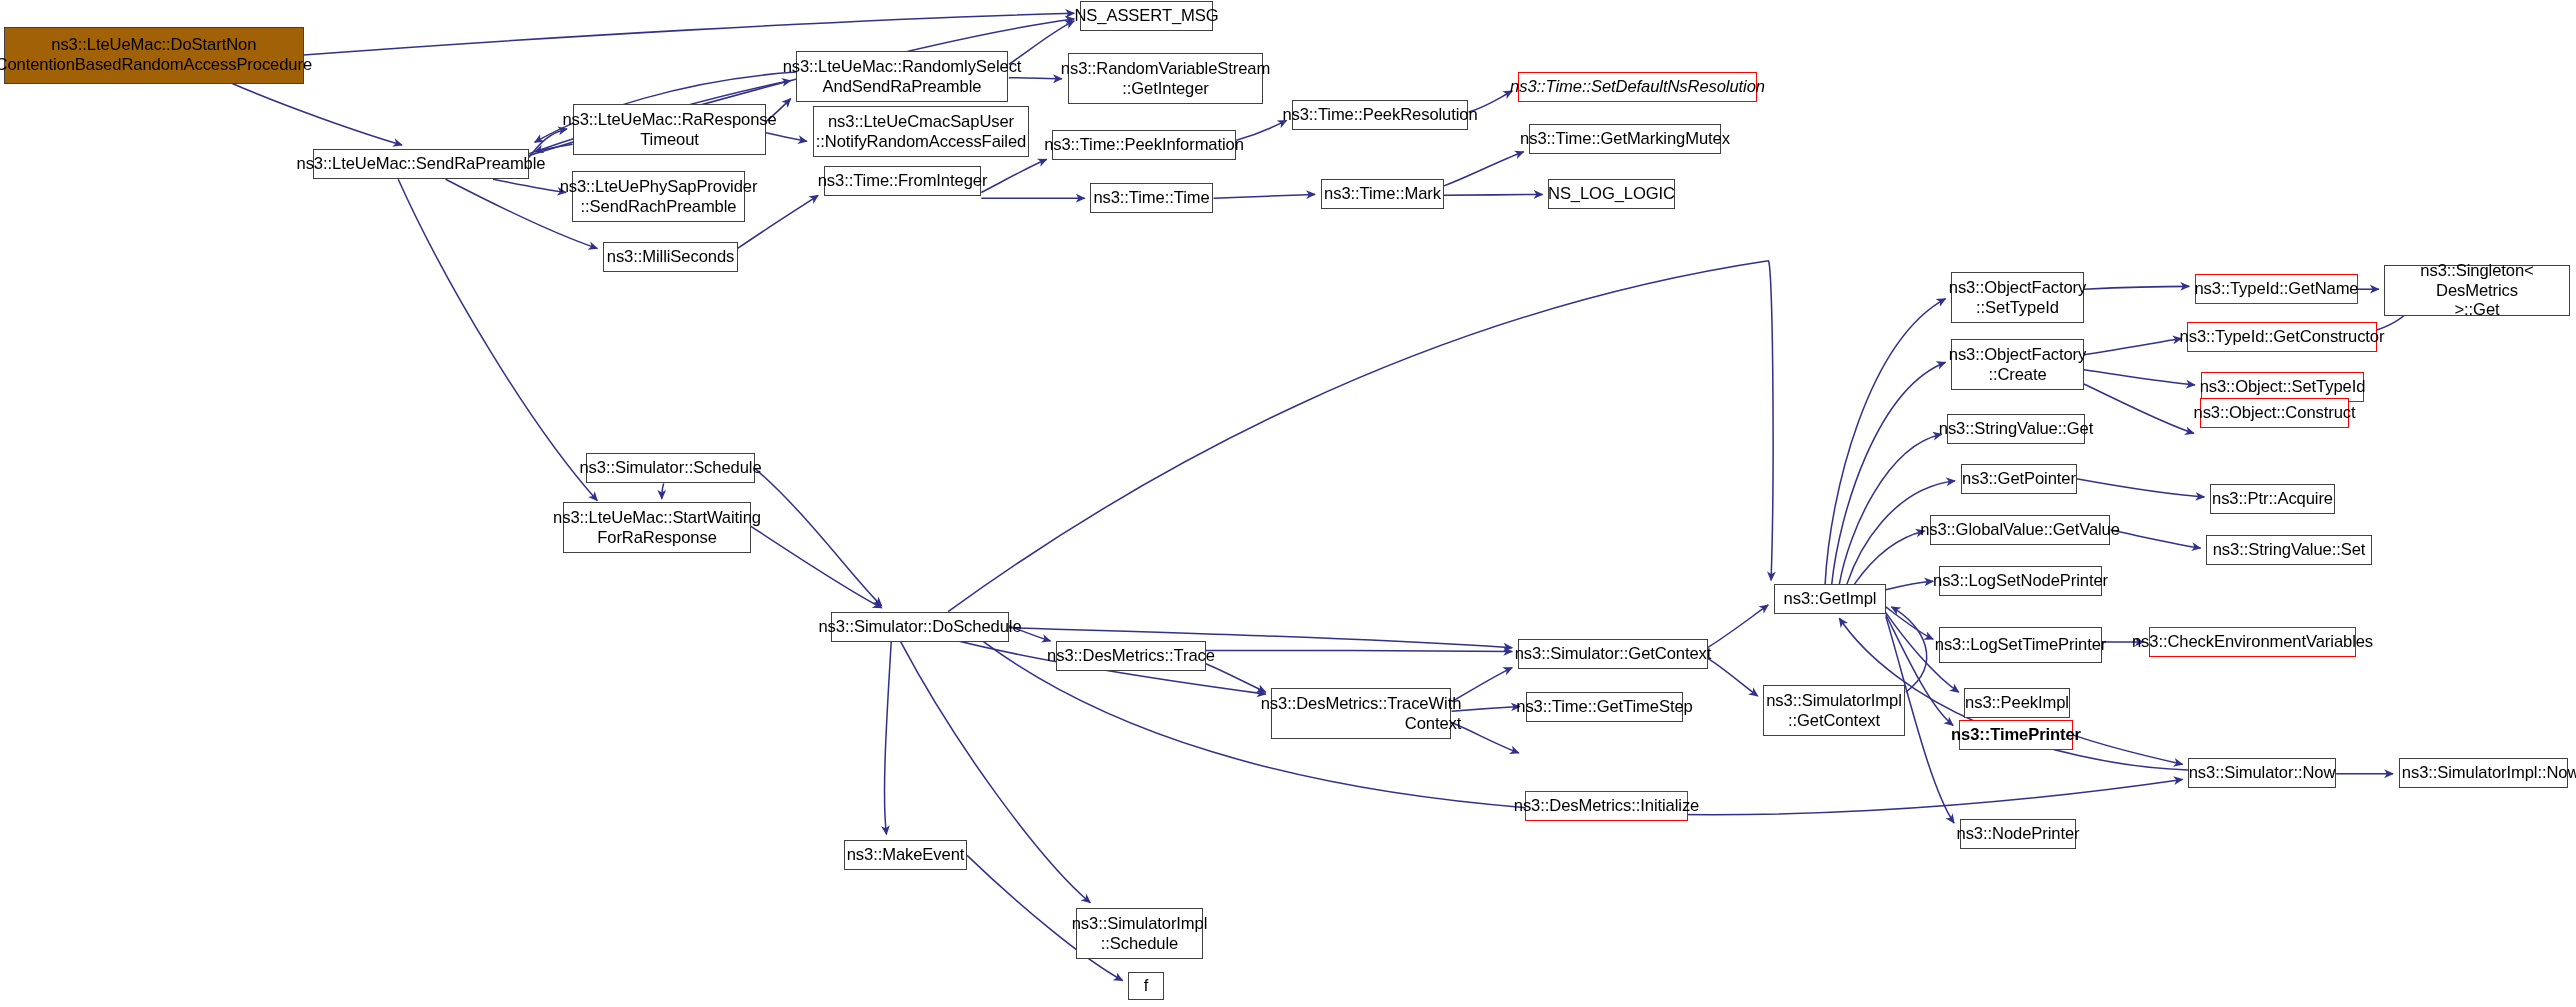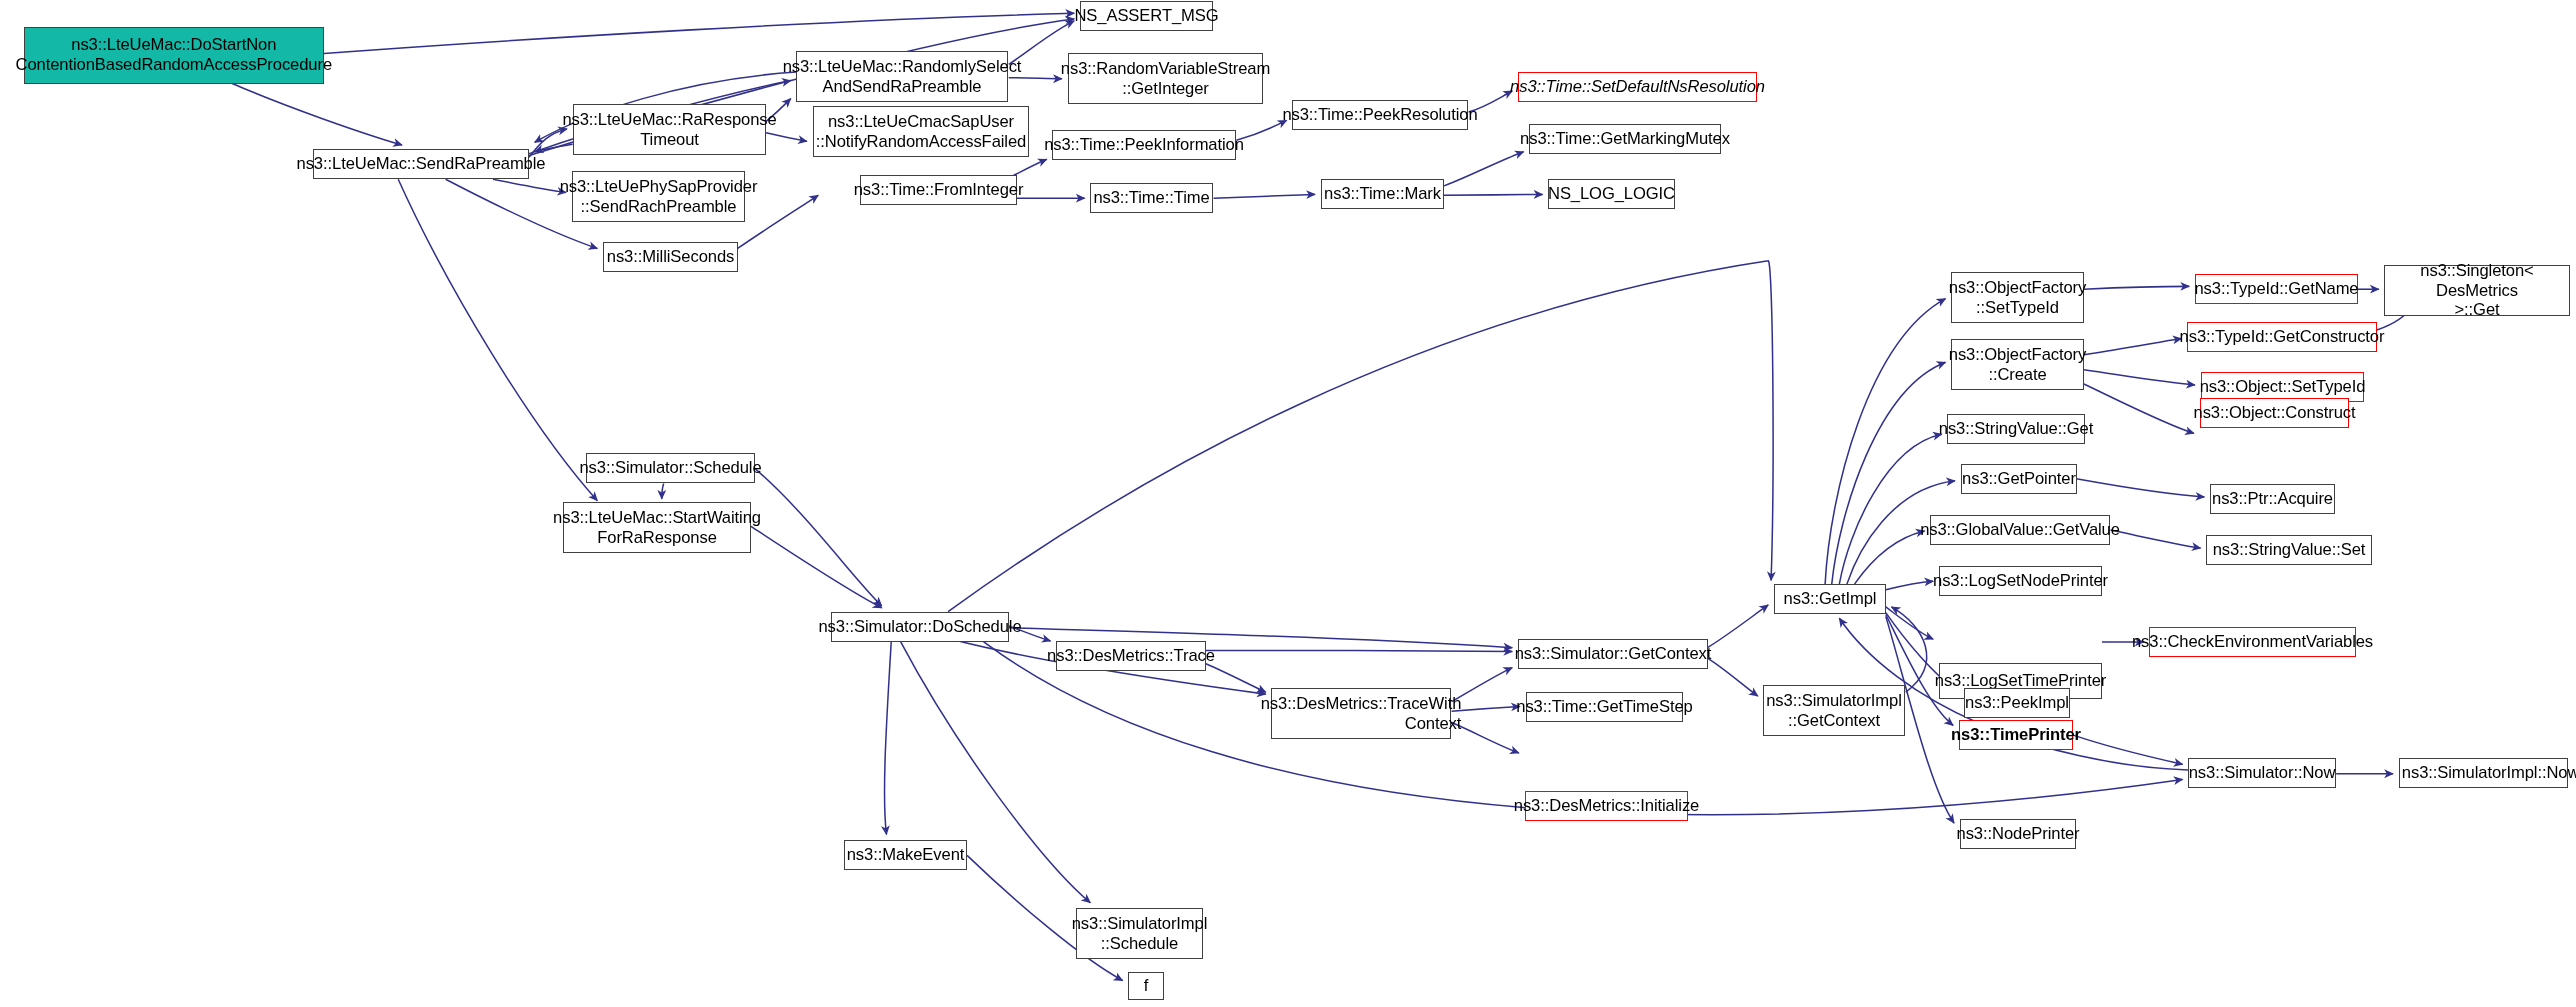--- a/index.html
+++ b/index.html
@@ -30,21 +30,21 @@
     color:#000000;
     font-size:16.6px;
     line-height:1.18;
     letter-spacing:-0.1px;
     padding:1.9px 3.8px;
     white-space:pre-line;
     z-index:5;
     cursor:pointer;
   }
   .node.red{ border-color:#ff0000; }
-  .node.gray{ background:#14b8a6; border-color:#404040;margin-left:20px; }
+  .node.gray{ background:#a16207; border-color:#404040; }
   .node.thick{ border-width:1.9px; }
 </style>
 </head>
 <body>
 
 <div id="canvas">
   <svg id="edges" viewBox="0 0 2717 1063" preserveAspectRatio="none">
     <defs>
       <marker id="arrow" viewBox="0 0 12 12" refX="10" refY="6" markerWidth="7" markerHeight="7" orient="auto-start-reverse">
         <path d="M0,1 L11,6 L0,11 L3,6 z" fill="#31318c"></path>
@@ -127,21 +127,21 @@
       <div class="node red" style="left: 1518px; top: 72px; width: 239px; height: 30px; font-style: italic;">ns3::Time::SetDefaultNsResolution</div>
       <div class="node thick" style="left: 1292px; top: 100px; width: 176px; height: 30px;">ns3::Time::PeekResolution</div>
       <div class="node thick" style="left: 573px; top: 104px; width: 193px; height: 51px;">ns3::LteUeMac::RaResponse
 Timeout</div>
       <div class="node thick" style="left: 813px; top: 106px; width: 216px; height: 51px;">ns3::LteUeCmacSapUser
 ::NotifyRandomAccessFailed</div>
       <div class="node thick" style="left: 1529px; top: 124px; width: 192px; height: 30px;">ns3::Time::GetMarkingMutex</div>
       <div class="node thick" style="left: 1052px; top: 130px; width: 184px; height: 30px;">ns3::Time::PeekInformation</div>
       <div class="node thick" style="left: 572px; top: 171px; width: 173px; height: 51px;">ns3::LteUePhySapProvider
 ::SendRachPreamble</div>
-      <div class="node thick" style="left: 824px; top: 175px; width: 157px; height: 30px; margin-left: 36px;">ns3::Time::FromInteger</div>
+      <div class="node thick" style="left: 824px; top: 166px; width: 157px; height: 30px;">ns3::Time::FromInteger</div>
       <div class="node thick" style="left: 1090px; top: 183px; width: 123px; height: 30px;">ns3::Time::Time</div>
       <div class="node thick" style="left: 1321px; top: 179px; width: 123px; height: 30px;">ns3::Time::Mark</div>
       <div class="node thick" style="left: 1548px; top: 179px; width: 127px; height: 30px;">NS_LOG_LOGIC</div>
       <div class="node thick" style="left: 313px; top: 149px; width: 216px; height: 30px;">ns3::LteUeMac::SendRaPreamble</div>
       <div class="node thick" style="left: 603px; top: 242px; width: 135px; height: 30px;">ns3::MilliSeconds</div>
       <div class="node thick" style="left: 1951px; top: 272px; width: 133px; height: 51px;">ns3::ObjectFactory
 ::SetTypeId</div>
       <div class="node red" style="left: 2195px; top: 274px; width: 163px; height: 30px;">ns3::TypeId::GetName</div>
       <div class="node thick" style="left: 2384px; top: 265px; width: 186px; height: 51px;">ns3::Singleton&lt; DesMetrics
 &gt;::Get</div>
@@ -149,21 +149,21 @@
       <div class="node thick" style="left: 1951px; top: 339px; width: 133px; height: 51px;">ns3::ObjectFactory
 ::Create</div>
       <div class="node red" style="left: 2201px; top: 372px; width: 163px; height: 30px;">ns3::Object::SetTypeId</div>
       <div class="node red" style="left: 2200px; top: 398px; width: 149px; height: 30px;">ns3::Object::Construct</div>
       <div class="node thick" style="left: 1947px; top: 414px; width: 138px; height: 30px;">ns3::StringValue::Get</div>
       <div class="node thick" style="left: 1961px; top: 464px; width: 116px; height: 30px;">ns3::GetPointer</div>
       <div class="node thick" style="left: 2210px; top: 484px; width: 125px; height: 30px;">ns3::Ptr::Acquire</div>
       <div class="node thick" style="left: 1930px; top: 515px; width: 180px; height: 30px;">ns3::GlobalValue::GetValue</div>
       <div class="node thick" style="left: 2206px; top: 535px; width: 166px; height: 30px;">ns3::StringValue::Set</div>
       <div class="node thick" style="left: 1939px; top: 566px; width: 163px; height: 30px;">ns3::LogSetNodePrinter</div>
-      <div class="node thick" style="left: 1939px; top: 627px; width: 163px; height: 36px; margin-top: 36px;">ns3::LogSetTimePrinter</div>
+      <div class="node thick" style="left: 1939px; top: 627px; width: 163px; height: 36px;">ns3::LogSetTimePrinter</div>
       <div class="node red" style="left: 2149px; top: 627px; width: 207px; height: 30px;">ns3::CheckEnvironmentVariables</div>
       <div class="node thick" style="left: 1774px; top: 584px; width: 112px; height: 30px;">ns3::GetImpl</div>
       <div class="node thick" style="left: 1964px; top: 688px; width: 106px; height: 30px;">ns3::PeekImpl</div>
       <div class="node red" style="left: 1959px; top: 720px; width: 114px; height: 30px; font-weight: bold;">ns3::TimePrinter</div>
       <div class="node thick" style="left: 2188px; top: 758px; width: 148px; height: 30px;">ns3::Simulator::Now</div>
       <div class="node thick" style="left: 2399px; top: 758px; width: 169px; height: 30px; padding-left: 18px;">ns3::SimulatorImpl::Now</div>
       <div class="node thick" style="left: 1960px; top: 819px; width: 116px; height: 30px;">ns3::NodePrinter</div>
       <div class="node thick" style="left: 1763px; top: 685px; width: 142px; height: 51px;">ns3::SimulatorImpl
 ::GetContext</div>
       <div class="node thick" style="left: 1518px; top: 639px; width: 190px; height: 30px;">ns3::Simulator::GetContext</div>

